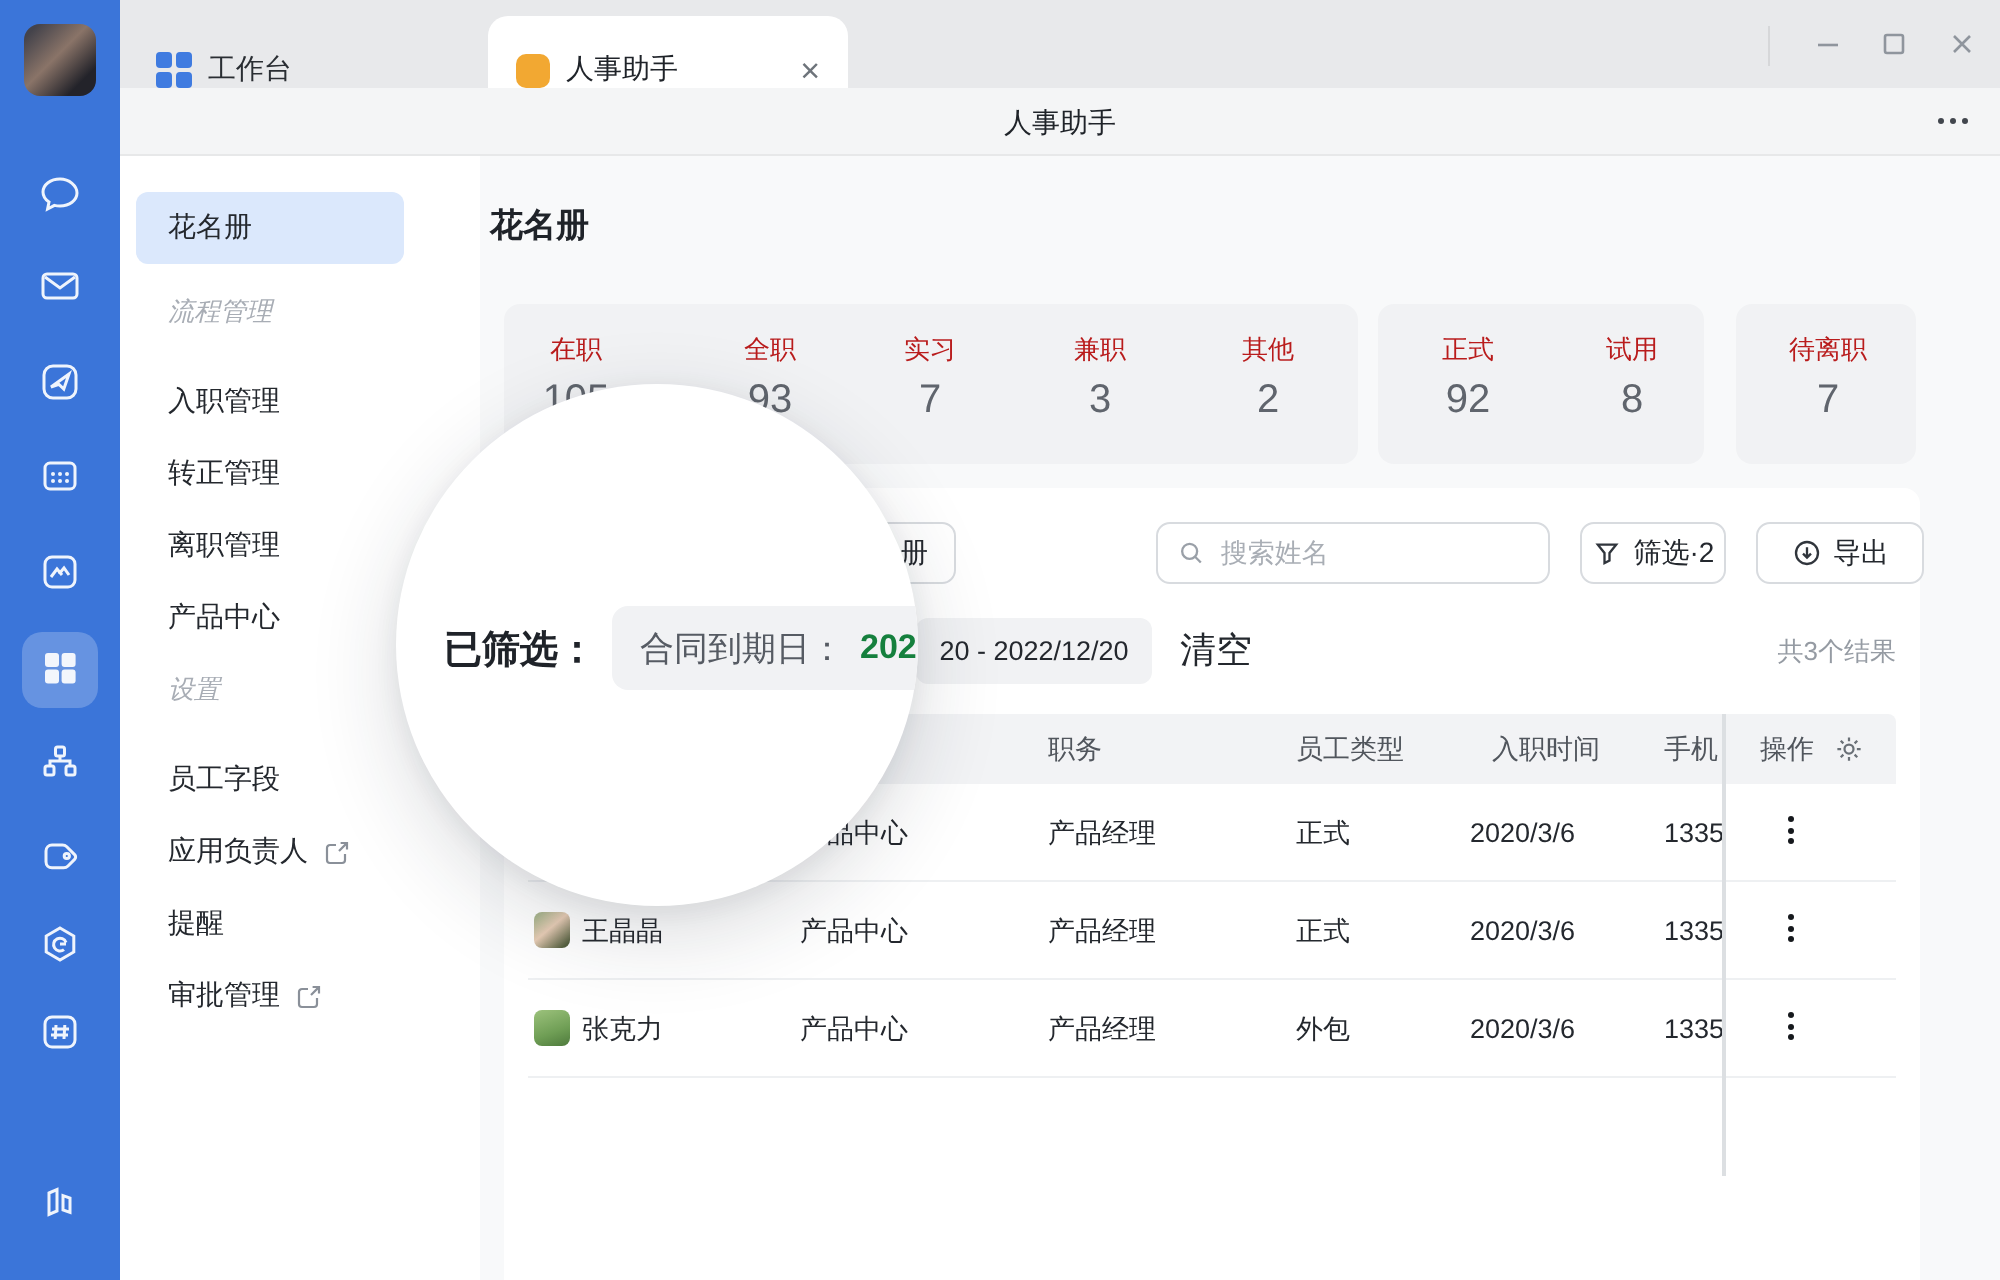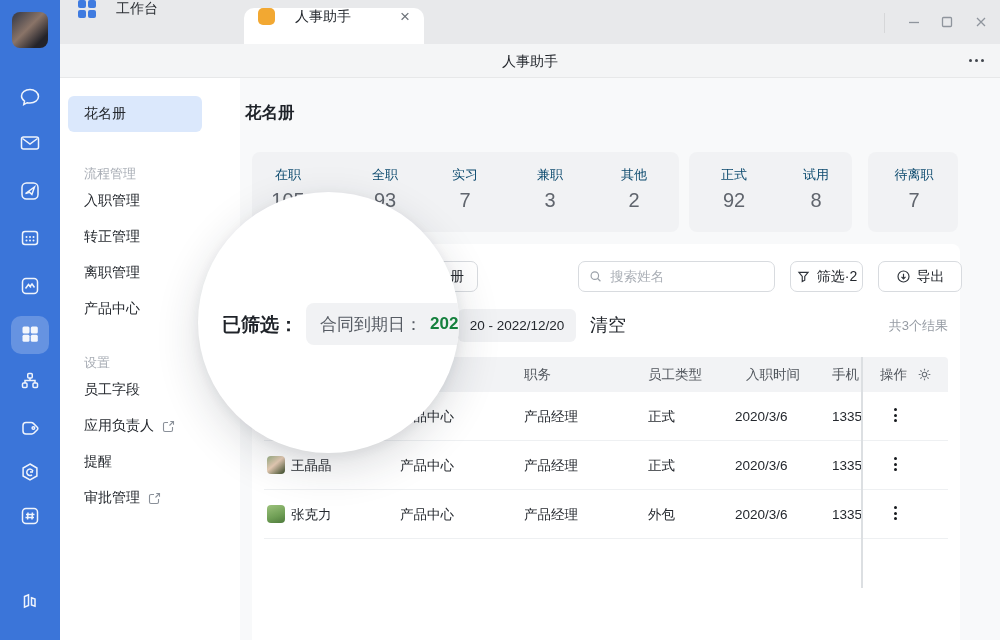--- a/index.html
+++ b/index.html
@@ -9,50 +9,50 @@
 
   
   .rail{position:absolute;left:0;top:0;width:60px;height:640px;background:#3b75d9;}
   .rail .avatar{position:absolute;left:12px;top:12px;width:36px;height:36px;border-radius:8px;
     background:linear-gradient(135deg,#44434b 10%,#8a7468 45%,#23232a 80%);}
   .rail-ic{position:absolute;left:18px;width:24px;height:24px;opacity:.92;}
   .rail-active-bg{position:absolute;left:11px;top:316px;width:38px;height:38px;border-radius:10px;background:rgba(255,255,255,.22);}
 
   
   .tabbar{position:absolute;left:60px;top:0;width:940px;height:44px;background:#e8e9eb;}
-  .tab{display:flex;align-items:flex-start;gap:20px;font-size:14px;color:#2a2e33;}
+  .tab{display:flex;align-items:flex-end;gap:8px;font-size:14px;color:#2a2e33;}
   .tab-inactive{position:absolute;left:2px;top:0;height:44px;padding:0 16px;}
   .tab-active{position:absolute;left:184px;top:8px;width:180px;height:36px;background:#fff;border-radius:10px 10px 0 0;padding:0 14px;color:#1f2329;}
   .grid-ic{display:grid;grid-template-columns:8px 8px;grid-template-rows:8px 8px;gap:2px;}
   .grid-ic i{background:#3f7be0;border-radius:2px;}
   .amber-ic{width:17px;height:17px;border-radius:5px;background:#f2a832;}
   .tab-close{margin-left:auto;font-size:17px;color:#6e747b;line-height:1;}
   .win-div{position:absolute;left:824px;top:13px;width:1px;height:20px;background:#d6d7d9;}
 
   
   .appbar{position:absolute;left:60px;top:44px;width:940px;height:34px;background:#f4f5f6;border-bottom:1px solid #e7e8e9;}
   .appbar .ttl{position:absolute;left:0;top:0;width:100%;height:34px;line-height:34px;text-align:center;font-size:14px;color:#1f2329;}
   .dots-h{position:absolute;right:16px;top:15px;display:flex;gap:3px;}
   .dots-h i{width:3px;height:3px;border-radius:50%;background:#41464d;}
 
   
   .sidebar{position:absolute;left:60px;top:78px;width:180px;height:562px;background:#fff;padding-top:18px;}
   .side-item{height:36px;display:flex;align-items:center;padding-left:16px;margin:0 38px 0 8px;
     font-size:14px;color:#24282e;border-radius:6px;}
   .side-item.active{background:#dbe8fc;}
-  .side-section{height:36px;display:flex;align-items:flex-end;padding-left:16px;margin:0 38px 0 8px;font-size:13px;color:#a8adb5;}
+  .side-section{height:36px;display:flex;align-items:flex-start;padding-left:16px;margin:0 38px 0 8px;font-size:13px;color:#a8adb5;font-style:italic;}
   .mt15{margin-top:15px;}.mt9{margin-top:9px;}
   .ext-ic{margin-left:8px;display:inline-flex;}
 
   
   .main{position:absolute;left:240px;top:78px;width:760px;height:562px;background:#f8f9fa;}
   .page-title{position:absolute;left:5px;top:24px;font-size:16.5px;font-weight:700;color:#1f2329;}
   .scard{position:absolute;top:74px;height:80px;background:#f1f2f4;border-radius:8px;}
   .stat{position:absolute;top:88px;width:84px;margin-left:-42px;text-align:center;}
-  .stat .lb{font-size:13px;color:#0c4a6e;}
+  .stat .lb{font-size:13px;color:#b91c1c;}
   .stat .vl{margin-top:5px;font-size:20px;color:#60656d;}
   .scard-div{position:absolute;left:96px;top:90px;width:1px;height:42px;background:#e4e6e9;}
 
   
   .wcard{position:absolute;left:12px;top:166px;width:708px;height:396px;background:#fff;border-radius:8px 8px 0 0;}
   .btn{position:absolute;top:17px;height:31px;border:1px solid #d8dbdf;border-radius:7px;background:#fff;
     display:flex;align-items:center;justify-content:center;gap:6px;font-size:14px;color:#24282e;}
   .search{position:absolute;left:326px;top:17px;width:197px;height:31px;border:1px solid #d8dbdf;border-radius:7px;background:#fff;
     display:flex;align-items:center;padding:0 10px;gap:6px;}
   .search input{border:0;outline:0;width:100%;font-size:13.5px;color:#24282e;background:transparent;}

